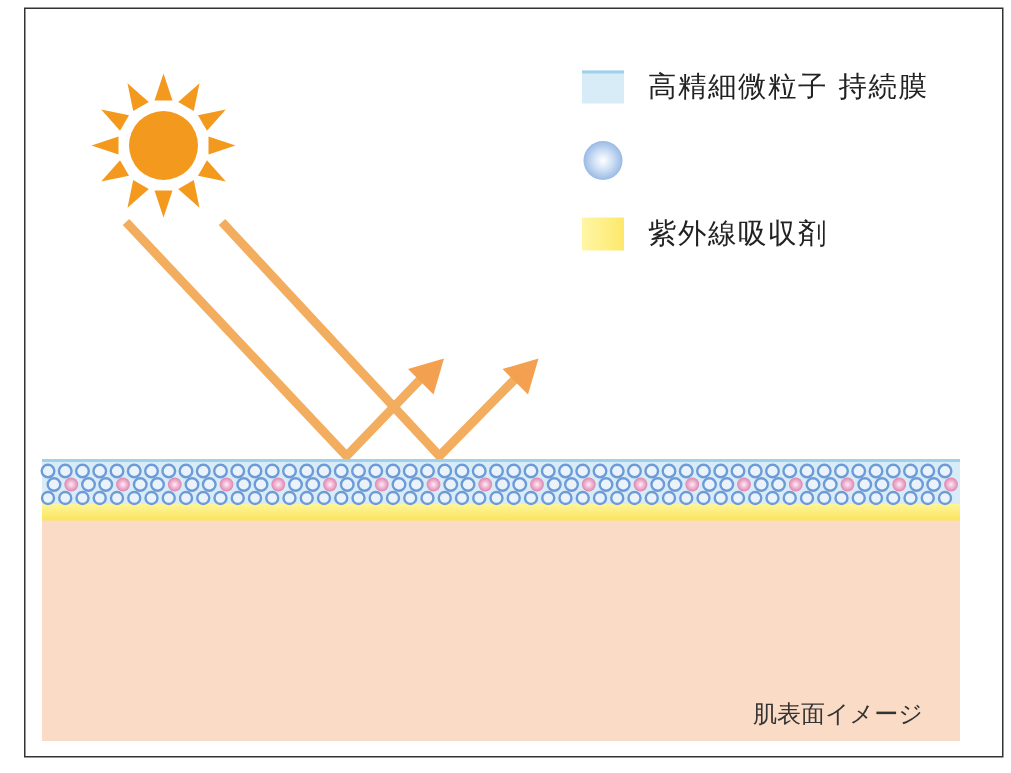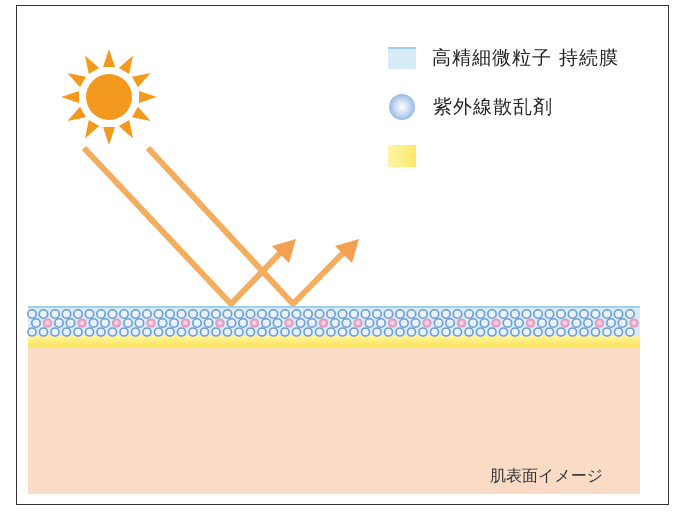--- a/index.html
+++ b/index.html
@@ -8,21 +8,21 @@
   svg{position:absolute;left:0;top:0;}
   .legend{position:absolute;left:388px;top:33px;}
   .legend-item{display:flex;align-items:center;height:49px;}
   .swatch{width:28px;height:22px;margin-right:16px;}
   .sw-film{background:#d8ecf8;border-top:2px solid #9fd0ec;height:20px;}
   .sw-yellow{background:linear-gradient(90deg,#fff6a6,#fde86b);}
   .sw-circle{width:26px;height:26px;border-radius:50%;margin-right:18px;margin-left:1px;}
   .sw-blue{background:radial-gradient(circle at 50% 50%,#ffffff 0%,#cfe0f5 35%,#6d9bd7 100%);}
   .sw-pink{background:radial-gradient(circle at 50% 50%,#ffffff 0%,#f4d1e2 35%,#dd8cb5 100%);}
   .legend-label{font-size:19px;color:#222;letter-spacing:1px;}
-  .skin-label{position:absolute;left:490px;top:466px;font-size:16px;color:#333;}
+  .skin-label{position:absolute;left:502px;top:466px;font-size:16px;color:#333;}
 </style>
 </head>
 <body>
 
 <div class="frame"></div>
 
 <svg width="674" height="515">
   <defs>
     <radialGradient id="blueBall" cx="50%" cy="50%" r="50%">
       <stop offset="0%" stop-color="#ffffff"></stop>
@@ -238,20 +238,20 @@
     </g>
 </svg>
 
 <div class="legend">
   <div class="legend-item">
     <div class="swatch sw-film"></div>
     <span class="legend-label">高精細微粒子 持続膜</span>
   </div>
   <div class="legend-item">
     <div class="sw-circle sw-blue"></div>
-    <span class="legend-label">紫外線散乱剤</span>
   </div>
   <div class="legend-item">
     <div class="swatch sw-yellow"></div>
+    <span class="legend-label">紫外線吸収剤</span>
   </div>
 </div>
 
 <div class="skin-label">肌表面イメージ</div>
 
 </body></html>

